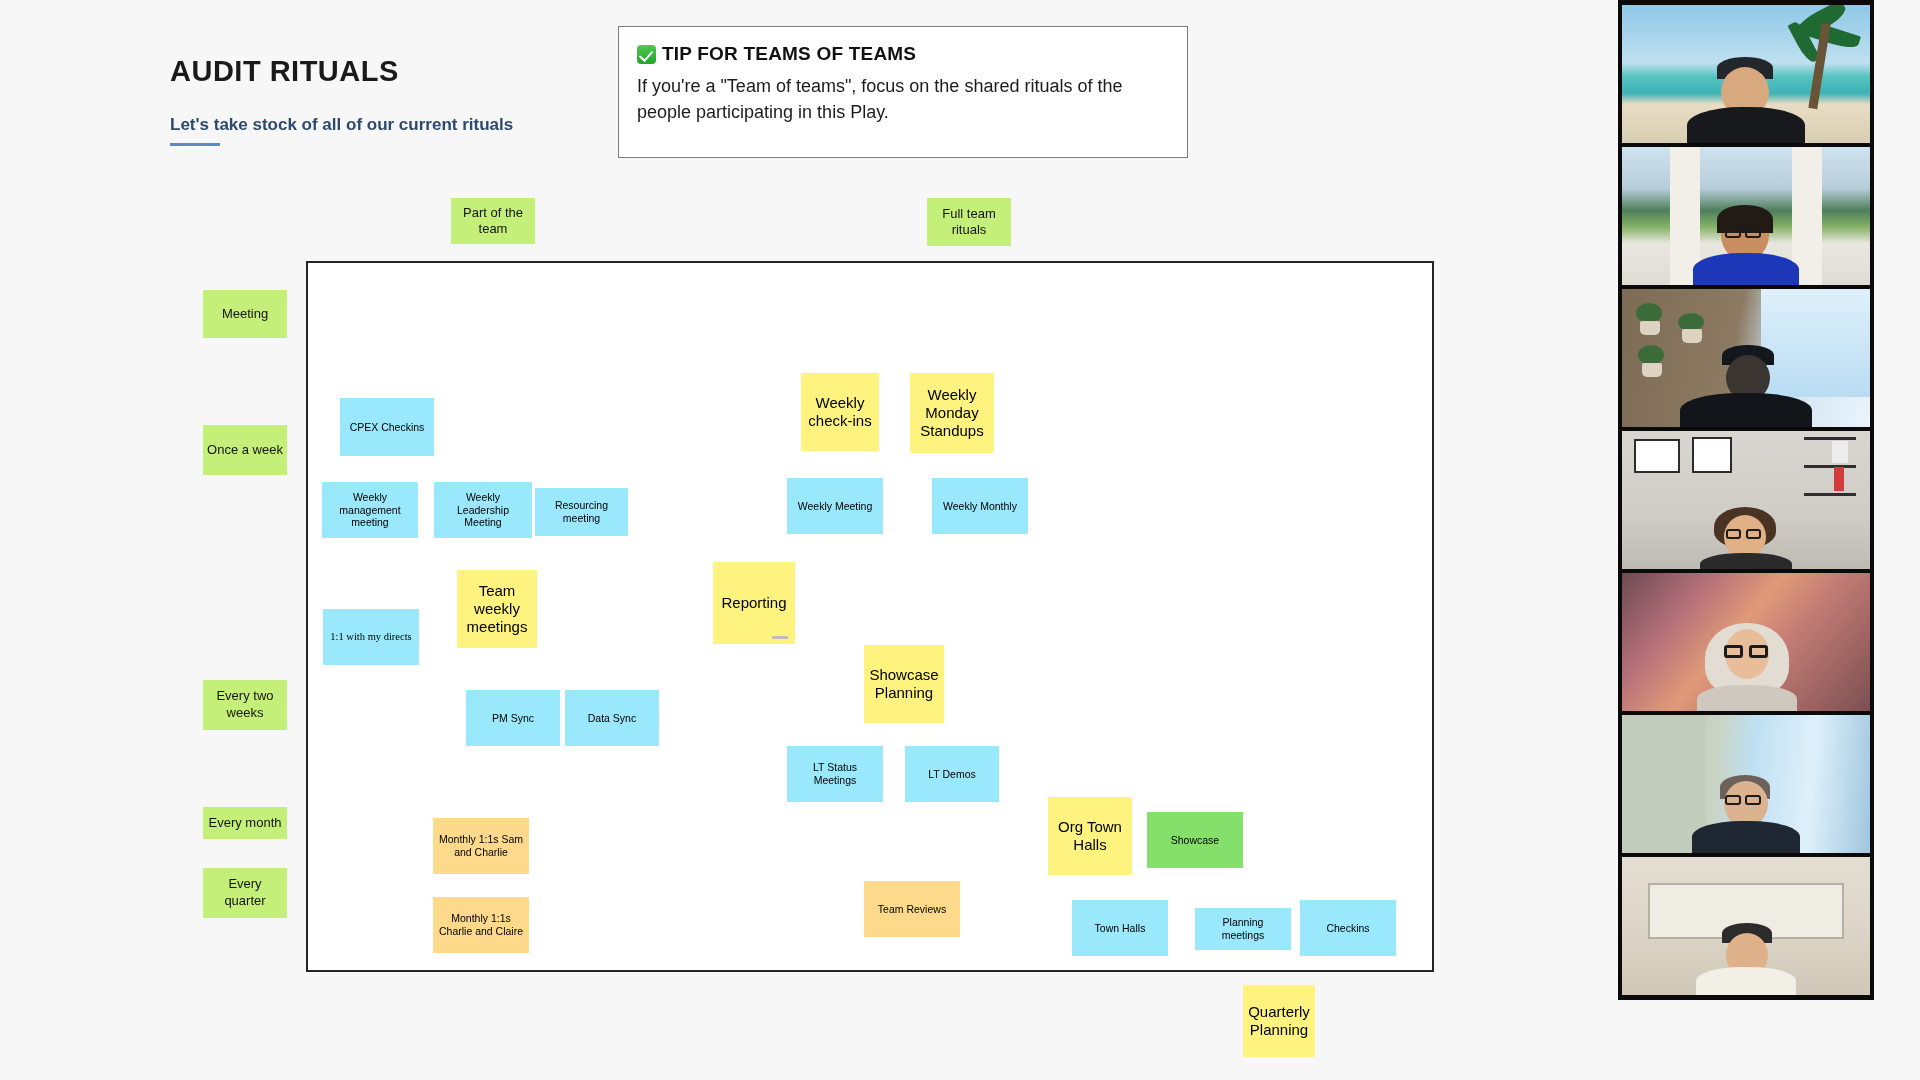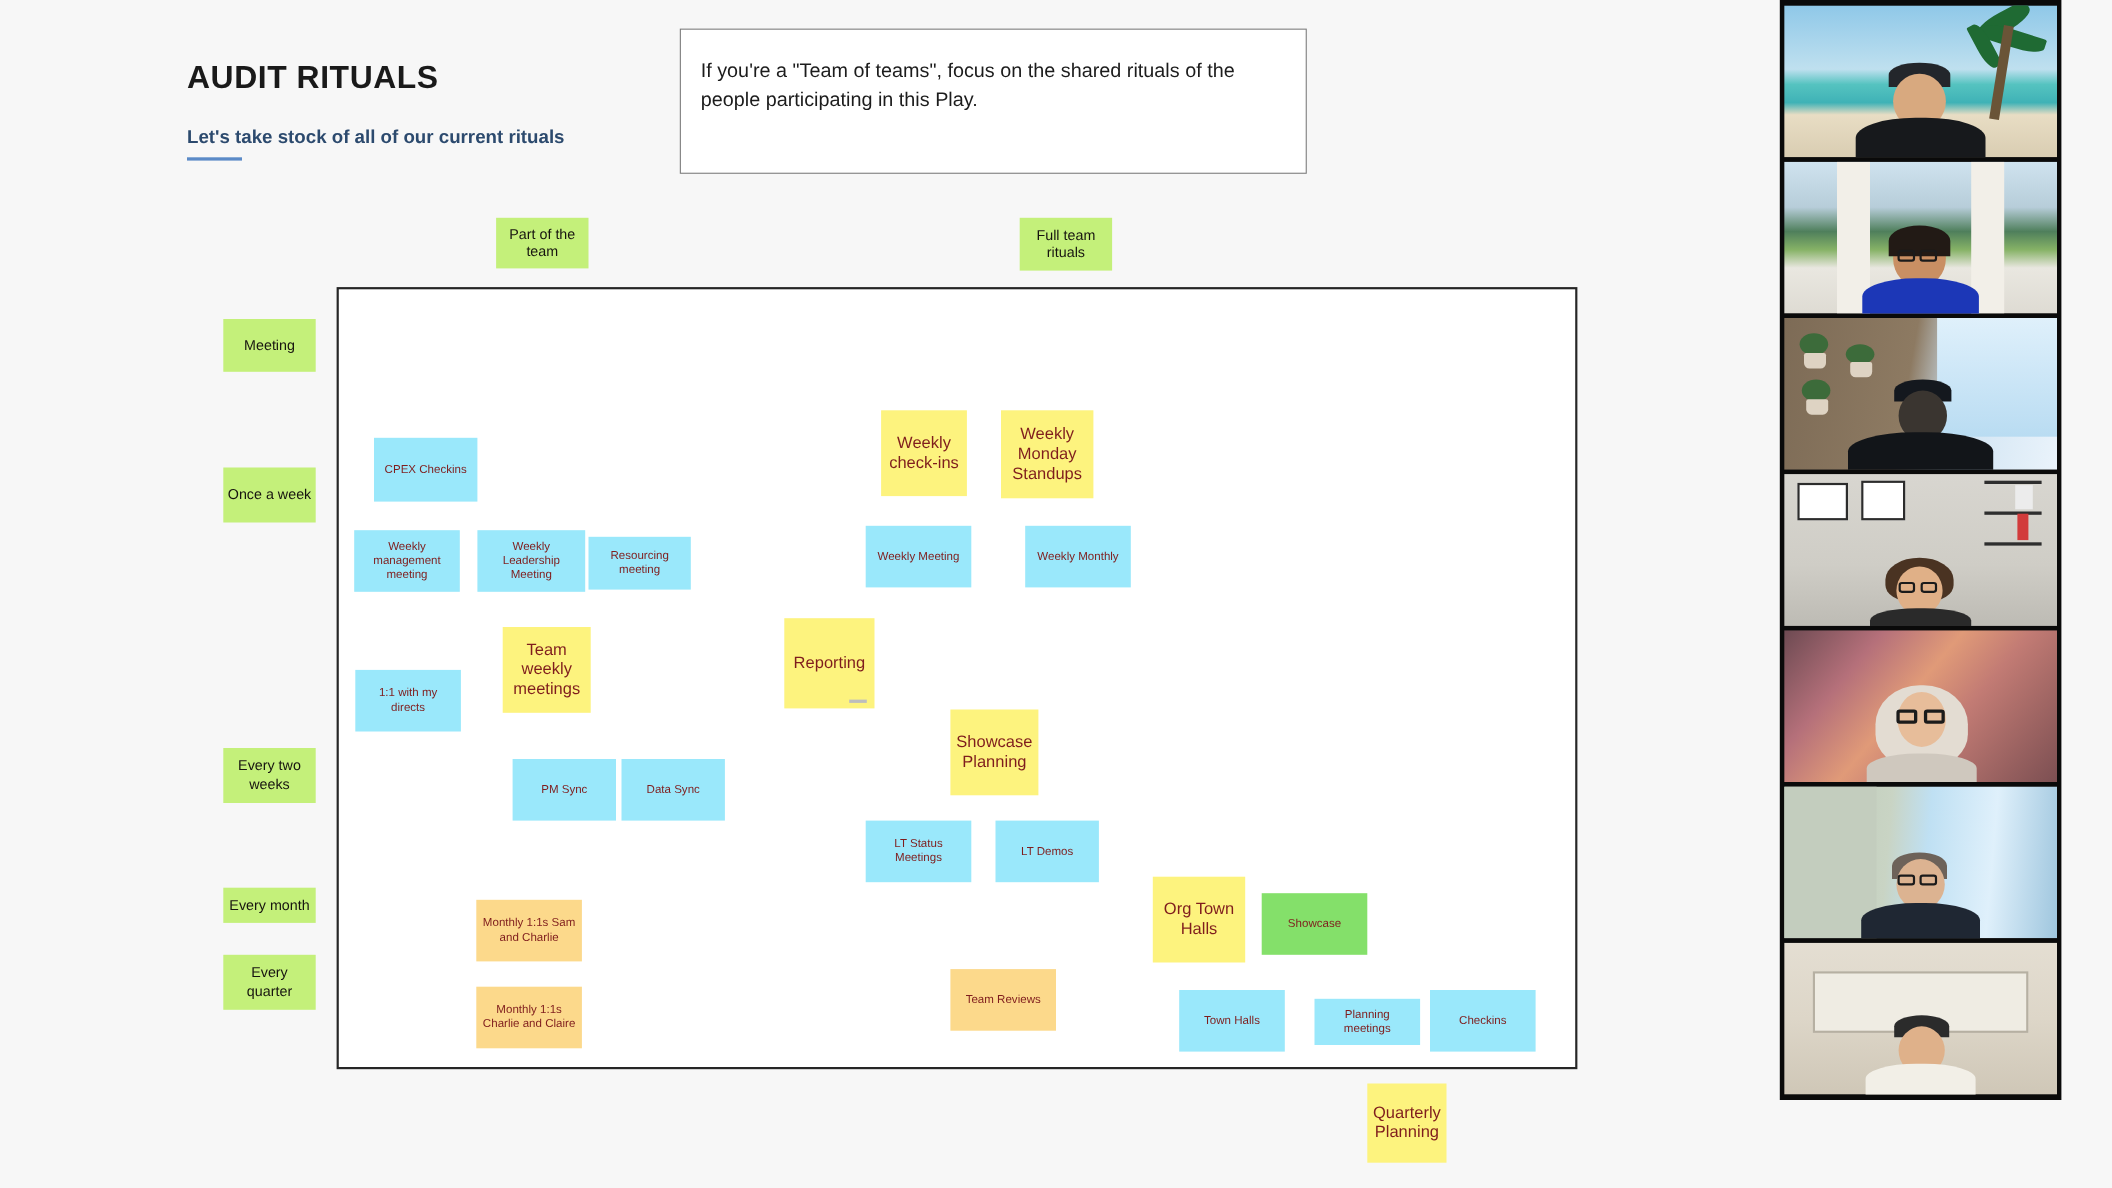--- a/index.html
+++ b/index.html
@@ -96,21 +96,21 @@
     width: 1128px; height: 711px;
     background: #ffffff;
     border: 2.5px solid #262626;
   }
 
   
   .note {
     position: absolute;
     display: flex; align-items: center; justify-content: center;
     text-align: center;
-    color: #7f1d1d;
+    color: #000000;
     line-height: 1.22;
     padding: 3px 5px;
     overflow: hidden;
   }
   .note.blue   { background: #9ae8fb; font-size: 10.5px; }
   .note.yellow { background: #fdf37e; font-size: 15px; }
   .note.orange { background: #fcd98b; font-size: 10.5px; }
   .note.green  { background: #84e06a; font-size: 10.5px; }
 
   
@@ -184,20 +184,24 @@
 
 <div id="root">
 
   <div id="canvas">
 
     <div id="page-title">AUDIT RITUALS</div>
     <div id="page-subtitle">Let's take stock of all of our current rituals</div>
     <div id="subtitle-rule"></div>
 
     <div id="tip-box">
+      <div id="tip-heading-row">
+        <span class="check-icon"></span>
+        <span id="tip-title">TIP FOR TEAMS OF TEAMS</span>
+      </div>
       <div id="tip-body">If you're a "Team of teams", focus on the shared rituals of the people participating in this Play.</div>
     </div>
 
     <div class="col-note" id="col-part-team">Part of the team</div>
     <div class="col-note" id="col-full-team">Full team rituals</div>
 
     <div class="row-note" id="row-everyday">Meeting</div>
     <div class="row-note" id="row-once-week">Once a week</div>
     <div class="row-note" id="row-two-weeks">Every two weeks</div>
     <div class="row-note" id="row-every-month">Every month</div>
@@ -211,21 +215,21 @@
         </div>
         <div class="note blue" style="left: 322px; top: 482px; width: 96px; height: 56px;">
           <span>Weekly management meeting</span>
         </div>
         <div class="note blue" style="left: 434px; top: 482px; width: 98px; height: 56px;">
           <span>Weekly Leadership Meeting</span>
         </div>
         <div class="note blue" style="left: 535px; top: 488px; width: 93px; height: 48px;">
           <span>Resourcing meeting</span>
         </div>
-        <div class="note blue" style="left: 323px; top: 609px; width: 96px; height: 56px;">
+        <div class="note blue" style="left: 323px; top: 609px; width: 96px; height: 56px; font-family: Liberation Serif, serif;">
           <span>1:1 with my directs</span>
         </div>
         <div class="note yellow" style="left: 457px; top: 570px; width: 80px; height: 78px;">
           <span>Team weekly meetings</span>
         </div>
         <div class="note blue" style="left: 466px; top: 690px; width: 94px; height: 56px;">
           <span>PM Sync</span>
         </div>
         <div class="note blue" style="left: 565px; top: 690px; width: 94px; height: 56px;">
           <span>Data Sync</span>

